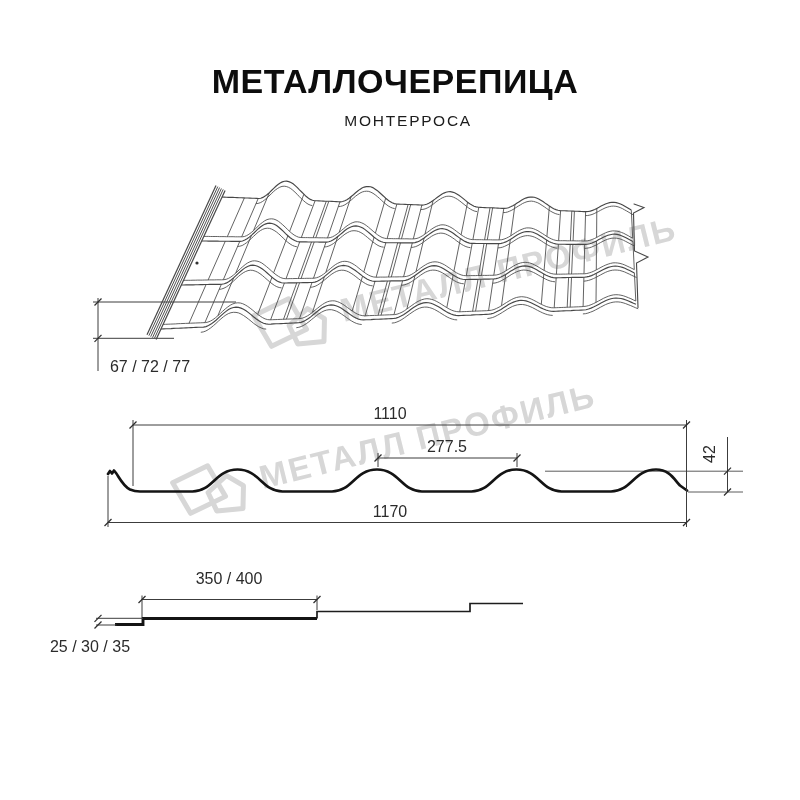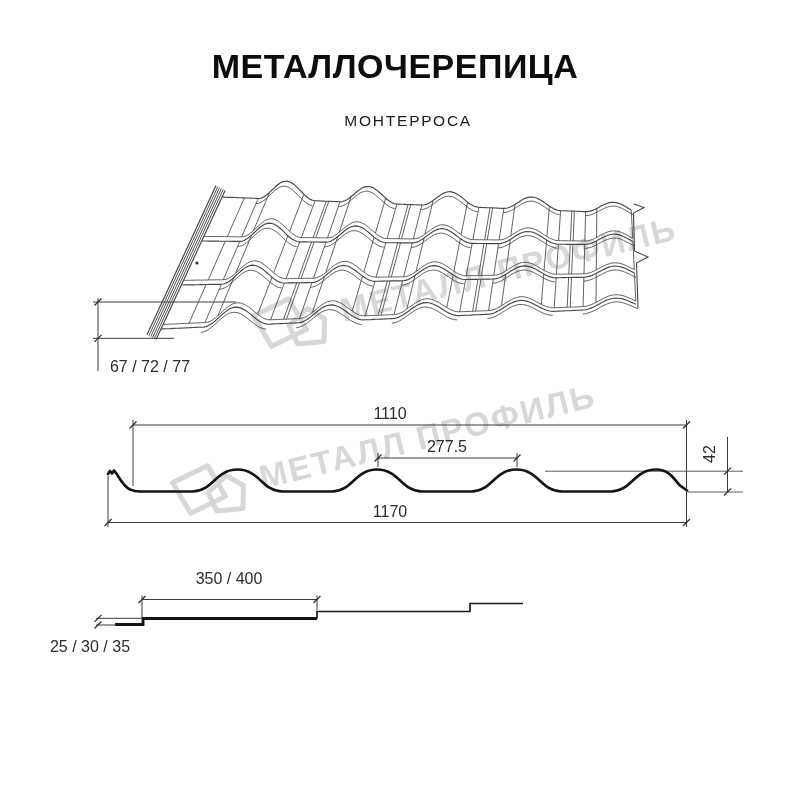--- a/index.html
+++ b/index.html
@@ -1,18 +1,18 @@
 <!DOCTYPE html>
 <html><head>
 <meta charset="utf-8">
 <style>
   html,body{margin:0;padding:0;background:#fff;}
   .stage{position:relative;width:800px;height:800px;background:#ffffff;overflow:hidden;
          font-family:"Liberation Sans",sans-serif;}
-  .title{position:absolute;top:48px;left:0;width:790px;text-align:center;
+  .title{position:absolute;top:63px;left:0;width:790px;text-align:center;
          font-size:34px;font-weight:bold;letter-spacing:0.5px;color:#0d0d0d;line-height:36px;}
   .subtitle{position:absolute;top:112px;left:13px;width:790px;text-align:center;
          font-size:15.5px;font-weight:400;letter-spacing:1.8px;color:#1c1c1c;line-height:18px;}
   svg{position:absolute;left:0;top:0;}
   .dim{stroke:#3c3c3c;stroke-width:1;fill:none;}
   .dim-thin{stroke:#4a4a4a;stroke-width:0.9;fill:none;}
   .tick{stroke:#2e2e2e;stroke-width:1.2;fill:none;}
   .dim-label{font-family:"Liberation Sans",sans-serif;font-size:16px;fill:#2b2b2b;}
   .profile{stroke:#141414;stroke-width:2.7;fill:none;stroke-linecap:round;stroke-linejoin:round;}
   .mod-thick{stroke:#141414;stroke-width:2.9;fill:none;stroke-linejoin:miter;}

